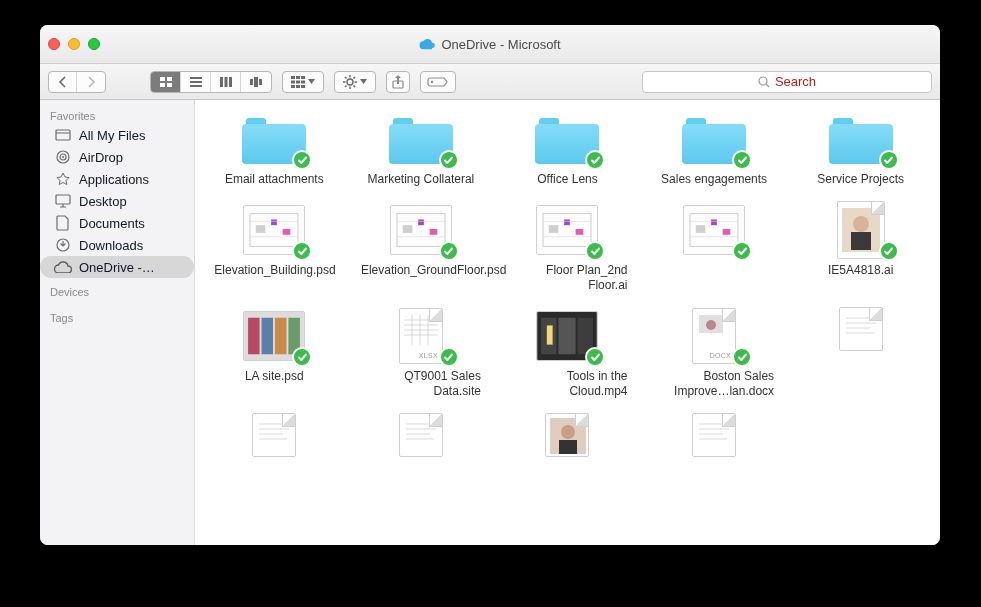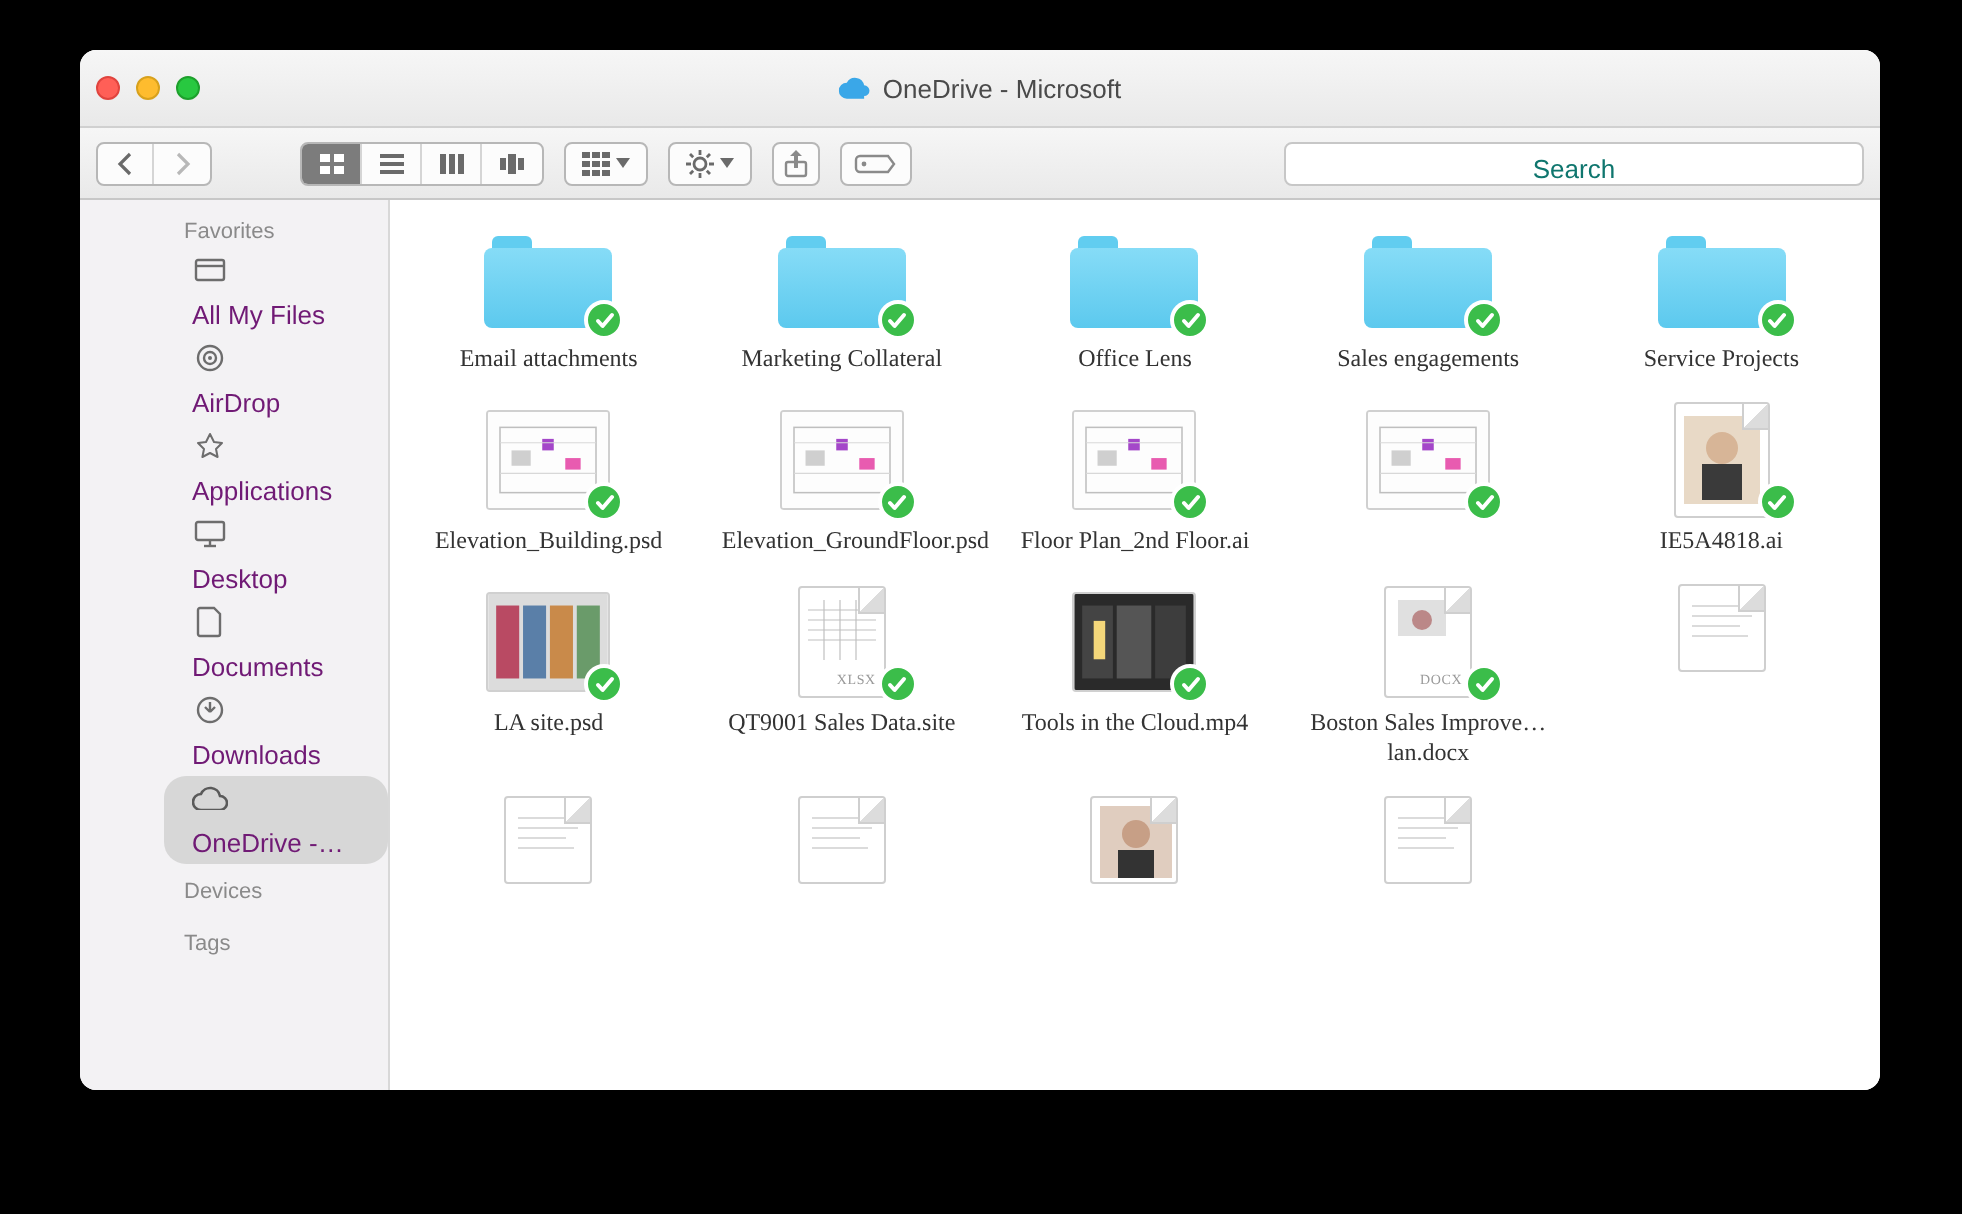--- a/index.html
+++ b/index.html
@@ -62,45 +62,45 @@
     border-right:1px solid #d5d5d5; cursor:pointer; color:#6a6a6a;
   }
   .seg .btn:last-child{border-right:none;}
   .seg .btn.active{ background:#7c7c7c; color:#fff; }
   .seg .btn.wide{width:40px; gap:3px;}
   .tb-icon{width:24px;height:22px;border:1px solid #b7b7b7;border-radius:4px;display:flex;align-items:center;justify-content:center;background:#fcfcfc;color:#7a7a7a;cursor:pointer;}
   .tb-icon.wide{width:36px;}
   .spacer-sm{width:24px;}
   .searchbox{
     margin-left:auto; width:290px; height:22px; border:1px solid #c7c7c7; border-radius:4px;
-    background:#fff; display:flex; align-items:center; justify-content:center; color:#0f766e; gap:5px; font-size:13px;flex-direction:column;
+    background:#fff; display:flex; align-items:center; justify-content:center; color:#b91c1c; gap:5px; font-size:13px;
   }
   
   .body{flex:1; display:flex; overflow:hidden;}
   .sidebar{
     width:155px; background:#f3f2f4; border-right:1px solid #d8d8d8;
-    display:flex; flex-direction:column; padding-top:6px;padding-left:42px;
+    display:flex; flex-direction:column; padding-top:6px;
   }
   .sb-section{font-size:11px; color:#8a8a8a; padding:4px 10px 2px 10px; font-weight:500;}
   .sb-item{
-    display:flex; gap:7px; padding:3px 10px 3px 14px; font-size:13px; color:#701a75;
-    cursor:pointer; border-radius:0;flex-direction:column;
+    display:flex; align-items:center; gap:7px; padding:3px 10px 3px 14px; font-size:13px; color:#0f172a;
+    cursor:pointer; border-radius:0;
   }
   .sb-item.selected{background:#d7d7d7;border-radius:11px;}
   .sb-ico{width:18px;height:16px;display:flex;align-items:center;justify-content:center;color:#6d6d6d;}
   
   .content{
     flex:1; background:#fff; padding:10px 6px 0 6px; overflow:hidden; position:relative;
   }
   .grid{
     display:grid; grid-template-columns: repeat(5, 1fr); row-gap:14px;
   }
   .item{
-    display:flex; flex-direction:column; align-items:center; text-align:center;
-    font-size:12px; color:#333;font-family:Liberation Serif, serif;
+    display:flex; flex-direction:column; align-items:center; text-align:right;
+    font-size:12px; color:#333;
   }
   .item .thumb{
     width:72px; height:58px; position:relative; display:flex; align-items:center; justify-content:center;
     margin-bottom:4px;
   }
   .item .label{max-width:120px; line-height:1.25;}
   .folder{
     width:64px; height:50px; position:relative;
   }
   .folder::before{

